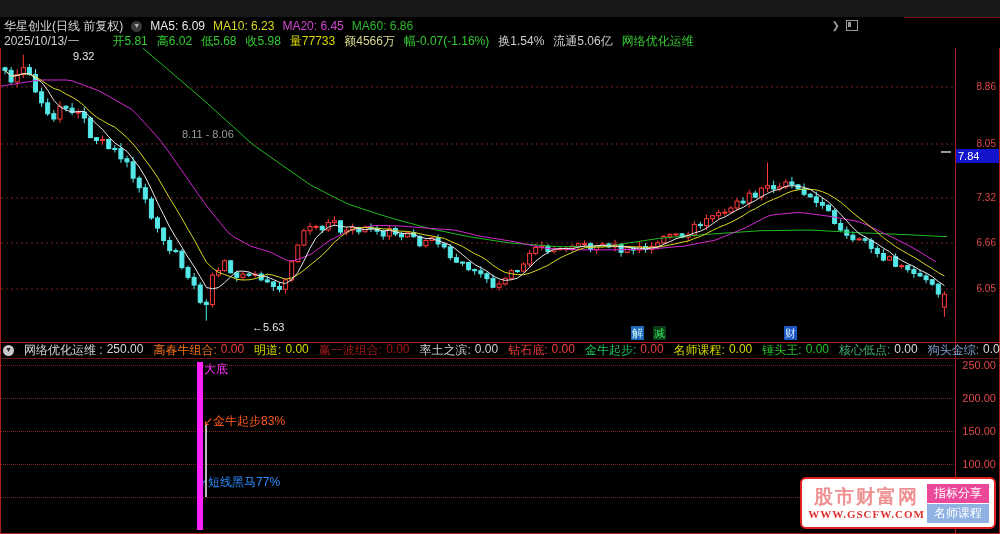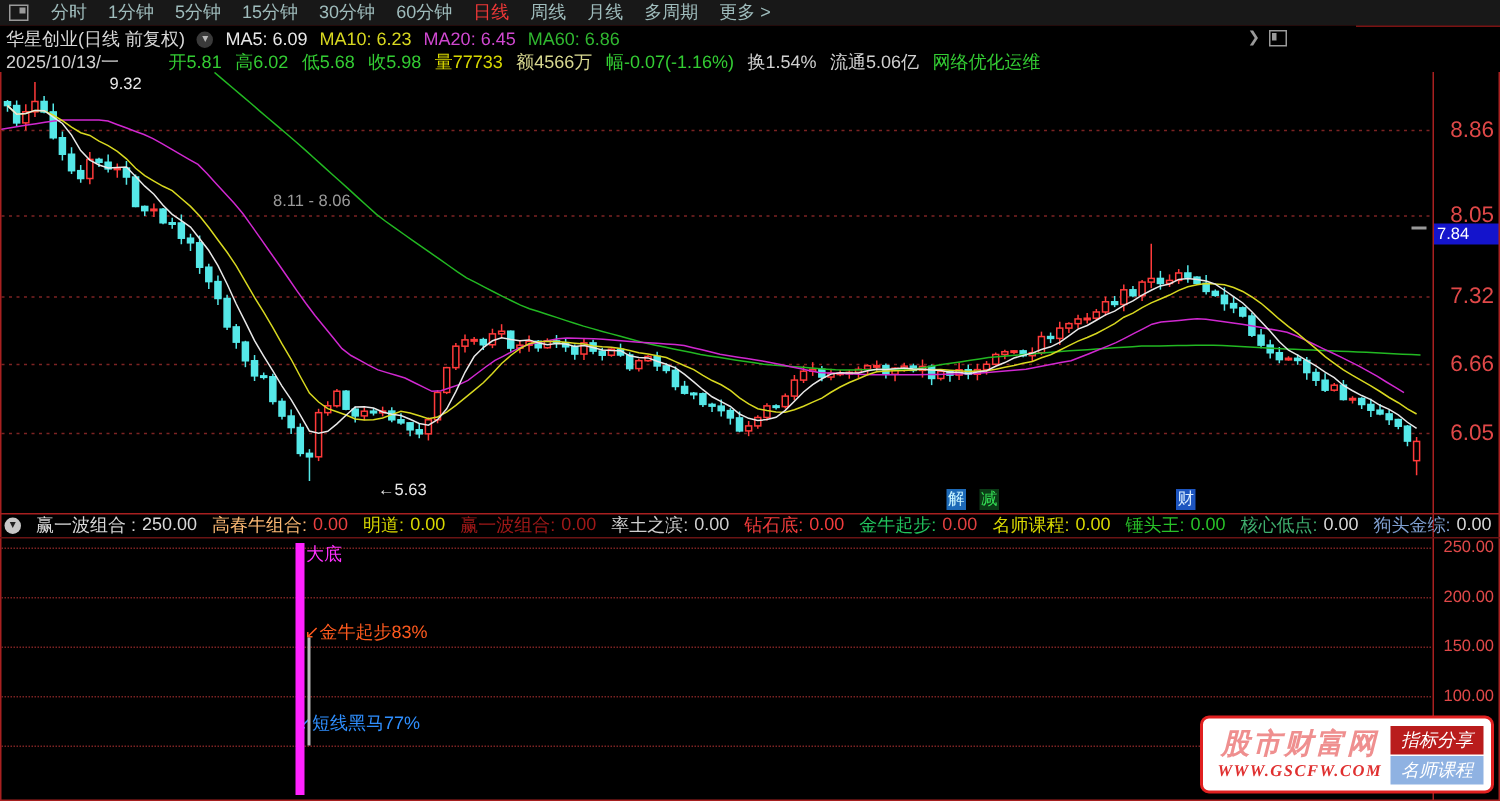--- a/index.html
+++ b/index.html
@@ -24,66 +24,52 @@
   .title{color:#d8d8d8;}
   .chev-circle{width:11px;height:11px;border-radius:50%;background:#3a3a3a;color:#b8b8b8;
                font-size:8px;line-height:10px;text-align:center;}
   .row1-icons{position:absolute;right:46px;top:3px;color:#9a9a9a;font-size:10px;display:flex;gap:6px;align-items:center;}
   .win-icon{width:10px;height:9px;border:1px solid #9a9a9a;position:relative;}
   .win-icon::after{content:"";position:absolute;left:1px;top:1px;width:3px;height:5px;background:#9a9a9a;}
   
   #chart{position:absolute;left:0;top:48px;width:1000px;height:294px;}
   #kline{position:absolute;left:0;top:0;}
   .axis-label{position:absolute;left:956px;width:40px;text-align:right;color:#e04848;
-              font-size:15px;line-height:12px;}
+              font-size:10px;line-height:12px;}
   .price-tag{position:absolute;left:956px;width:42px;height:14px;background:#1414cc;color:#fff;
              font-size:11px;line-height:14px;padding-left:2px;}
   .dash-marker{position:absolute;left:941px;width:10px;height:2px;background:#999;}
   .anno{position:absolute;font-size:11px;white-space:nowrap;margin-left:46px;}
   .ev-marker{position:absolute;width:13px;height:14px;font-size:11px;line-height:14px;text-align:center;top:278px;}
   
   .vline,.hline{position:absolute;background:#a82020;}
   
   .panel-header{position:absolute;left:0;top:343px;width:1000px;height:15px;display:flex;
                 align-items:center;gap:10px;padding-left:3px;font-size:12px;white-space:nowrap;overflow:hidden;}
   .chev-circle-light{flex:0 0 auto;width:11px;height:11px;border-radius:50%;background:#c8c8c8;
                      color:#222;font-size:8px;line-height:10px;text-align:center;}
   .ph-item{display:inline-flex;gap:4px;}
   
   #panel{position:absolute;left:0;top:358px;width:911px;height:176px;padding-left:12px;}
   .grid{position:absolute;left:1px;width:953px;height:0;border-top:1px dotted #7c2323;}
   .p-label{position:absolute;left:956px;width:40px;text-align:right;color:#e04848;font-size:11px;line-height:12px;}
   .sig{position:absolute;font-size:12px;white-space:nowrap;}
   .watermark{position:absolute;left:800px;top:119px;width:182px;height:48px;background:#fff;
              border:2px solid #e02020;border-radius:6px;display:flex;align-items:center;
-             padding:0 5px;gap:1px;z-index:6;font-style:italic;}
+             padding:0 5px;gap:1px;z-index:6;}
   .wm-left{display:flex;flex-direction:column;align-items:center;flex:1 1 auto;}
   .wm-title{font-size:19px;font-weight:bold;color:#ef8f8f;letter-spacing:2px;line-height:22px;}
   .wm-url{font-size:11px;font-weight:bold;color:#e03030;letter-spacing:1px;
           font-family:"Liberation Serif","DejaVu Serif",serif;}
   .wm-chip{width:62px;height:19px;line-height:19px;text-align:center;color:#fff;font-size:12px;margin:1px 0;}
 </style>
 </head>
 <body>
 
 <div class="toolbar">
-  <div class="tb-left">
-    <span class="app-icon"></span>
-  <span class="period">分时</span>
-      <span class="period">1分钟</span>
-      <span class="period">5分钟</span>
-      <span class="period">15分钟</span>
-      <span class="period">30分钟</span>
-      <span class="period">60分钟</span>
-      <span class="period active">日线</span>
-      <span class="period">周线</span>
-      <span class="period">月线</span>
-      <span class="period">多周期</span>
-      <span class="period">更多 &gt;</span>
-    </div>
 </div>
 
 <div class="info">
   <div class="info-row1">
     <span class="title">华星创业(日线 前复权)</span>
     <span class="chev-circle">▾</span>
   <span style="color: rgb(232, 232, 232);">MA5: 6.09</span>
       <span style="color: rgb(216, 216, 32);">MA10: 6.23</span>
       <span style="color: rgb(208, 72, 208);">MA20: 6.45</span>
       <span style="color: rgb(48, 184, 48);">MA60: 6.86</span>
@@ -447,25 +433,25 @@
 <div class="vline" style="left:955px;top:48px;width:1px;height:486px;"></div>
 <div class="vline" style="left:0;top:48px;width:1px;height:486px;"></div>
 <div class="vline" style="left:999px;top:48px;width:1px;height:486px;"></div>
 <div class="hline" style="left:0;top:342px;width:1000px;height:1px;"></div>
 <div class="hline" style="left:0;top:358px;width:1000px;height:1px;background:#6a1414;"></div>
 <div class="hline" style="left:0;top:533px;width:1000px;height:1px;"></div>
 
 <div class="panel-header">
   <span class="chev-circle-light">▾</span>
 <span class="ph-item">
-      <span style="color: rgb(216, 216, 216);">赢一波组合 :</span>
+      <span style="color: rgb(216, 216, 216);">网络优化运维 :</span>
       <span style="color: rgb(216, 216, 216);">250.00</span>
     </span>
     <span class="ph-item">
-      <span style="color: #fdba74;">高春牛组合:</span>
+      <span style="color: #f97316;">高春牛组合:</span>
       <span style="color: rgb(232, 64, 64);">0.00</span>
     </span>
     <span class="ph-item">
       <span style="color: rgb(216, 216, 0);">明道:</span>
       <span style="color: rgb(216, 216, 0);">0.00</span>
     </span>
     <span class="ph-item">
       <span style="color: rgb(160, 24, 24);">赢一波组合:</span>
       <span style="color: rgb(160, 24, 24);">0.00</span>
     </span>
@@ -509,21 +495,21 @@
   <div class="sig" style="left: 203px; top: 55px; color: rgb(255, 90, 30);">↙金牛起步83%</div>
   <div class="sig" style="left: 198px; top: 116px; color: rgb(47, 143, 255);">↙短线黑马77%</div>
   <div style="position: absolute; left: 197px; top: 4px; width: 6px; height: 168px; background: rgb(255, 34, 255);"></div>
     <div style="position: absolute; left: 205px; top: 67px; width: 2px; height: 72px; background: rgb(184, 184, 184);"></div>
     <div class="watermark">
     <div class="wm-left">
       <span class="wm-title">股市财富网</span>
       <span class="wm-url">WWW.GSCFW.COM</span>
     </div>
     <div class="wm-right">
-      <div class="wm-chip" style="background: #b91c1c;">指标分享</div>
+      <div class="wm-chip" style="background: #ec4899;">指标分享</div>
       <div class="wm-chip" style="background: rgb(143, 178, 226);">名师课程</div>
     </div>
   </div>
 <div class="p-label" style="top: 1px;">250.00</div>
     <div class="p-label" style="top: 34px;">200.00</div>
     <div class="p-label" style="top: 67px;">150.00</div>
     <div class="p-label" style="top: 100px;">100.00</div>
   </div>
 
 </body></html>

